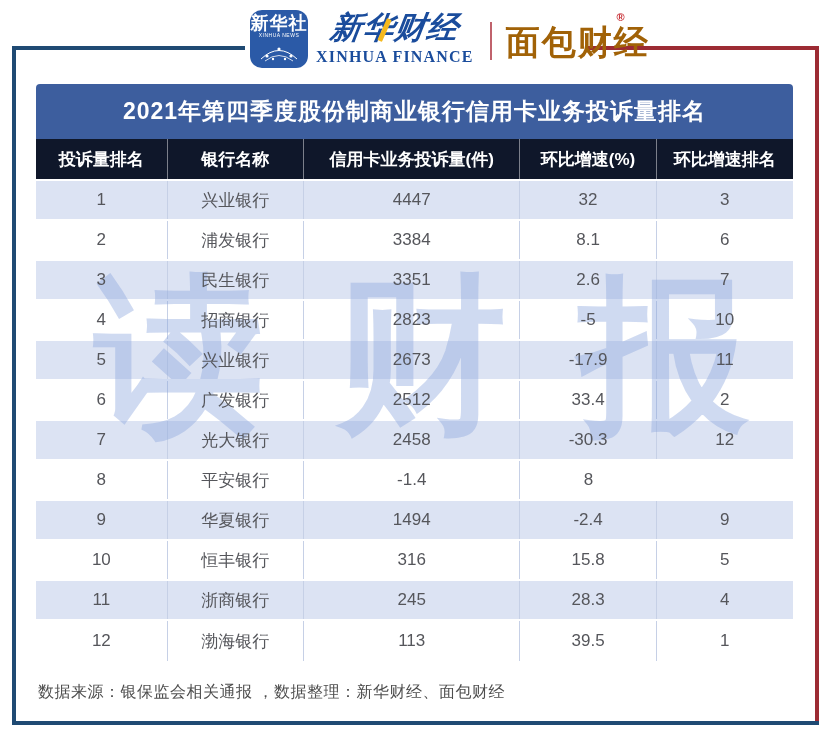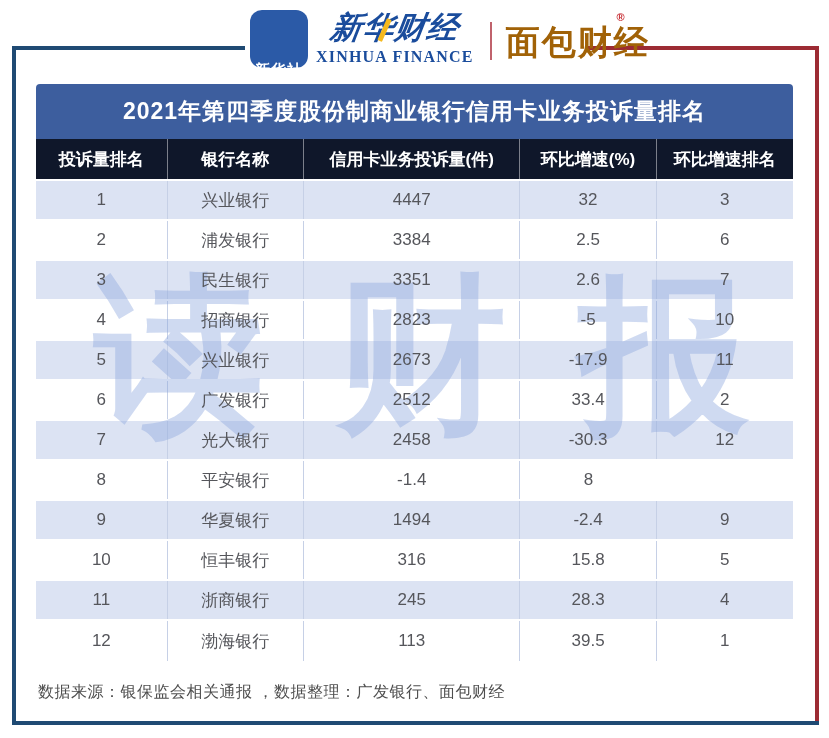--- a/index.html
+++ b/index.html
@@ -12,21 +12,21 @@
   .fl-top-left  { left:12px;  top:46px;  width:233px; height:4px;  background:#1f4a73; }
   .fl-top-right { left:585px; top:46px;  width:234px; height:4px;  background:#9c2b33; }
   .fl-left      { left:12px;  top:46px;  width:4px;   height:679px; background:#1f4a73; }
   .fl-right     { left:815px; top:46px;  width:4px;   height:679px; background:#9c2b33; }
   .fl-bottom    { left:12px;  top:721px; width:807px; height:4px;  background:#1f4a73; }
 
   
   .logos { position:absolute; left:250px; top:10px; height:62px; display:flex; align-items:flex-start; }
   .xh-app { width:58px; height:58px; background:#2b5aa7; border-radius:12px; color:#fff;
             display:flex; flex-direction:column; align-items:center; padding-top:6px; }
-  .xh-app-cn { font-size:15px; font-weight:bold; letter-spacing:1px; line-height:15px;margin-top:46px; }
+  .xh-app-cn { font-size:18px; font-weight:bold; letter-spacing:1px; line-height:15px; }
   .xh-app-en { font-size:5px; letter-spacing:.5px; margin-top:1px; }
   .xh-app svg { margin-top:2px; }
   .xhf { margin-left:8px; display:flex; flex-direction:column; align-items:center; position:relative; }
   .xhf-cn { font-size:31px; font-weight:900; color:#1a4c9c; transform:skewX(-8deg); font-style:italic;
             letter-spacing:1px; line-height:36px; white-space:nowrap; }
   .xhf-accent { position:absolute; left:66px; top:8px; width:5px; height:24px; background:#f5b91e;
                 transform:rotate(24deg); border-radius:1px; }
   .xhf-en { font-family:"Liberation Serif","DejaVu Serif",serif; font-size:16px; font-weight:bold;
             color:#1a4c9c; letter-spacing:1.2px; margin-top:2px; white-space:nowrap; }
   .logo-divider { width:2px; height:38px; background:#c0626c; margin:12px 14px 0 16px; }
@@ -145,21 +145,21 @@
           <div class="cell">
             <span>2</span>
           </div>
           <div class="cell">
             <span>浦发银行</span>
           </div>
           <div class="cell">
             <span>3384</span>
           </div>
           <div class="cell">
-            <span>2.5</span>
+            <span>8.1</span>
           </div>
           <div class="cell">
             <span>6</span>
           </div>
         </div>
         <div class="trow odd">
           <div class="cell">
             <span>3</span>
           </div>
           <div class="cell">
@@ -323,15 +323,15 @@
           </div>
           <div class="cell">
             <span>1</span>
           </div>
         </div>
       </div>
   </div>
 
   <div class="watermark">读财报</div>
 
-  <div class="footer">数据来源：银保监会相关通报 ，数据整理：广发银行、面包财经</div>
+  <div class="footer">数据来源：银保监会相关通报 ，数据整理：新华财经、面包财经</div>
 
 </div>
 
 </body></html>

